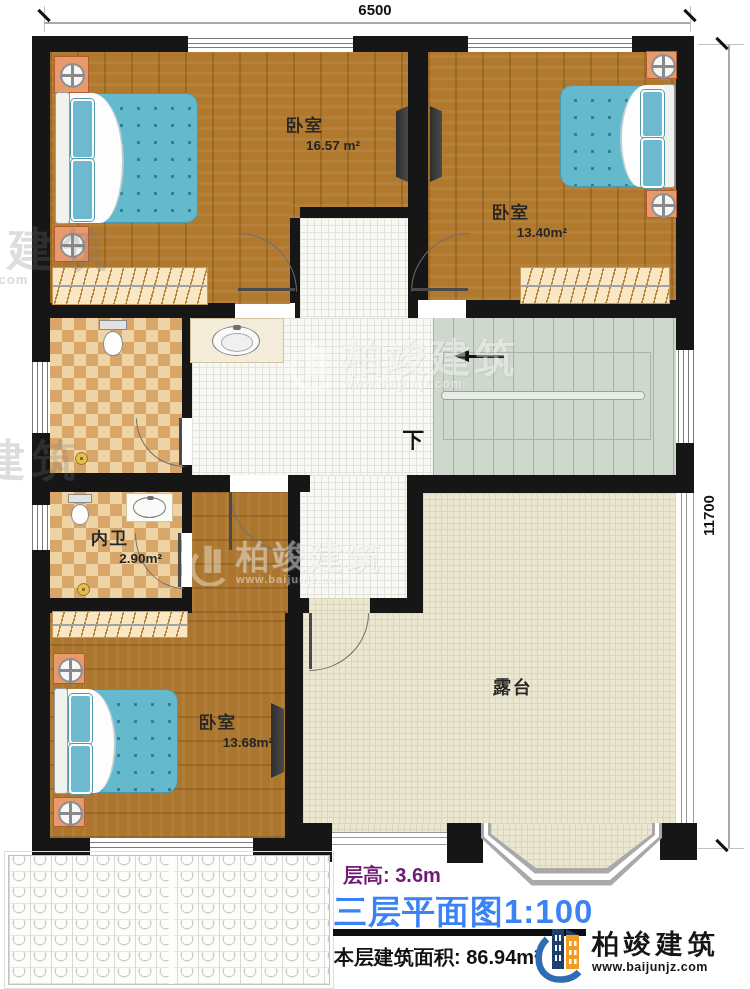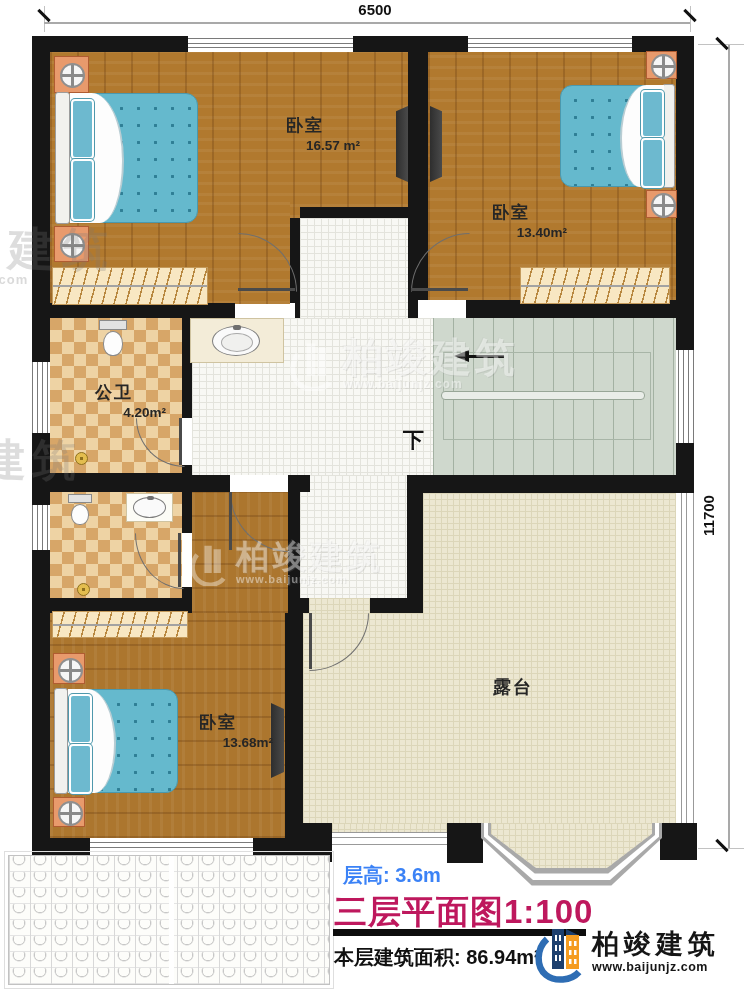--- a/index.html
+++ b/index.html
@@ -65,22 +65,22 @@
   .wm.gray .big{color:rgba(120,120,120,.45);text-shadow:none;}
   .wm.gray .url{color:rgba(120,120,120,.5);text-shadow:none;}
   .stair-div{position:absolute;background:#e9ede8;border:1px solid #98a697;border-radius:4px;box-sizing:border-box;}
   .stair-box{position:absolute;border:1px solid #a8b5a7;}
   .arrow-l{position:absolute;width:0;height:0;border:6px solid transparent;border-right:15px solid #111;}
   .roof{position:absolute;background-color:#fdfdfa;border:1px solid #c2c2c2;outline:1px solid #dedede;outline-offset:3px;
         background-image:radial-gradient(circle at 10px 3px,rgba(0,0,0,0) 5px,#c6c6c6 5.5px,rgba(0,0,0,0) 7px),
                          repeating-linear-gradient(90deg,#d8d8d8 0 1px,transparent 1px 21px),
                          repeating-linear-gradient(0deg,#e4e4e4 0 1px,transparent 1px 16px);
         background-size:21px 16px,auto,auto;box-sizing:border-box;}
-  .cap-h{position:absolute;font-size:20px;font-weight:700;color:#3b82f6;}
-  .cap-title{position:absolute;font-size:33px;font-weight:700;color:#be185d;letter-spacing:1px;}
+  .cap-h{position:absolute;font-size:20px;font-weight:700;color:#701a75;}
+  .cap-title{position:absolute;font-size:33px;font-weight:700;color:#3b82f6;letter-spacing:1px;}
   .cap-bar{position:absolute;background:#0d0d0d;}
   .cap-area{position:absolute;font-size:20px;font-weight:700;color:#111;}
   .logo-name{position:absolute;font-size:27px;font-weight:800;color:#151515;letter-spacing:5px;}
   .logo-url{position:absolute;font-size:12.5px;font-weight:800;color:#151515;letter-spacing:.5px;}
   .downlbl{position:absolute;font-size:21px;font-weight:700;color:#111;}
 </style>
 </head>
 <body>
 
 <div class="page">
@@ -226,23 +226,23 @@
   <div class="leaf" style="left:309px;top:613px;width:3px;height:56px"></div>
 
   <div class="rlabel" style="left:250px;top:115px;width:110px">
     <span class="nm">卧室</span>
     <span class="ar">16.57 m²</span>
   </div>
   <div class="rlabel" style="left:455px;top:202px;width:112px">
     <span class="nm">卧室</span>
     <span class="ar">13.40m²</span>
   </div>
-  <div class="rlabel" style="left:62px;top:382px;width:104px">
-    <span class="nm">公卫</span>
-    <span class="ar">4.20m²</span>
+  <div class="rlabel" style="left:58px;top:528px;width:104px">
+    <span class="nm">内卫</span>
+    <span class="ar">2.90m²</span>
   </div>
   <div class="rlabel" style="left:163px;top:712px;width:110px">
     <span class="nm">卧室</span>
     <span class="ar">13.68m²</span>
   </div>
   <div class="rlabel" style="left:463px;top:676px;width:100px">
     <span class="nm" style="font-size:18px">露台</span>
   </div>
 
   <div class="dimext" style="left:44px;top:6px;width:1px;height:26px"></div>

